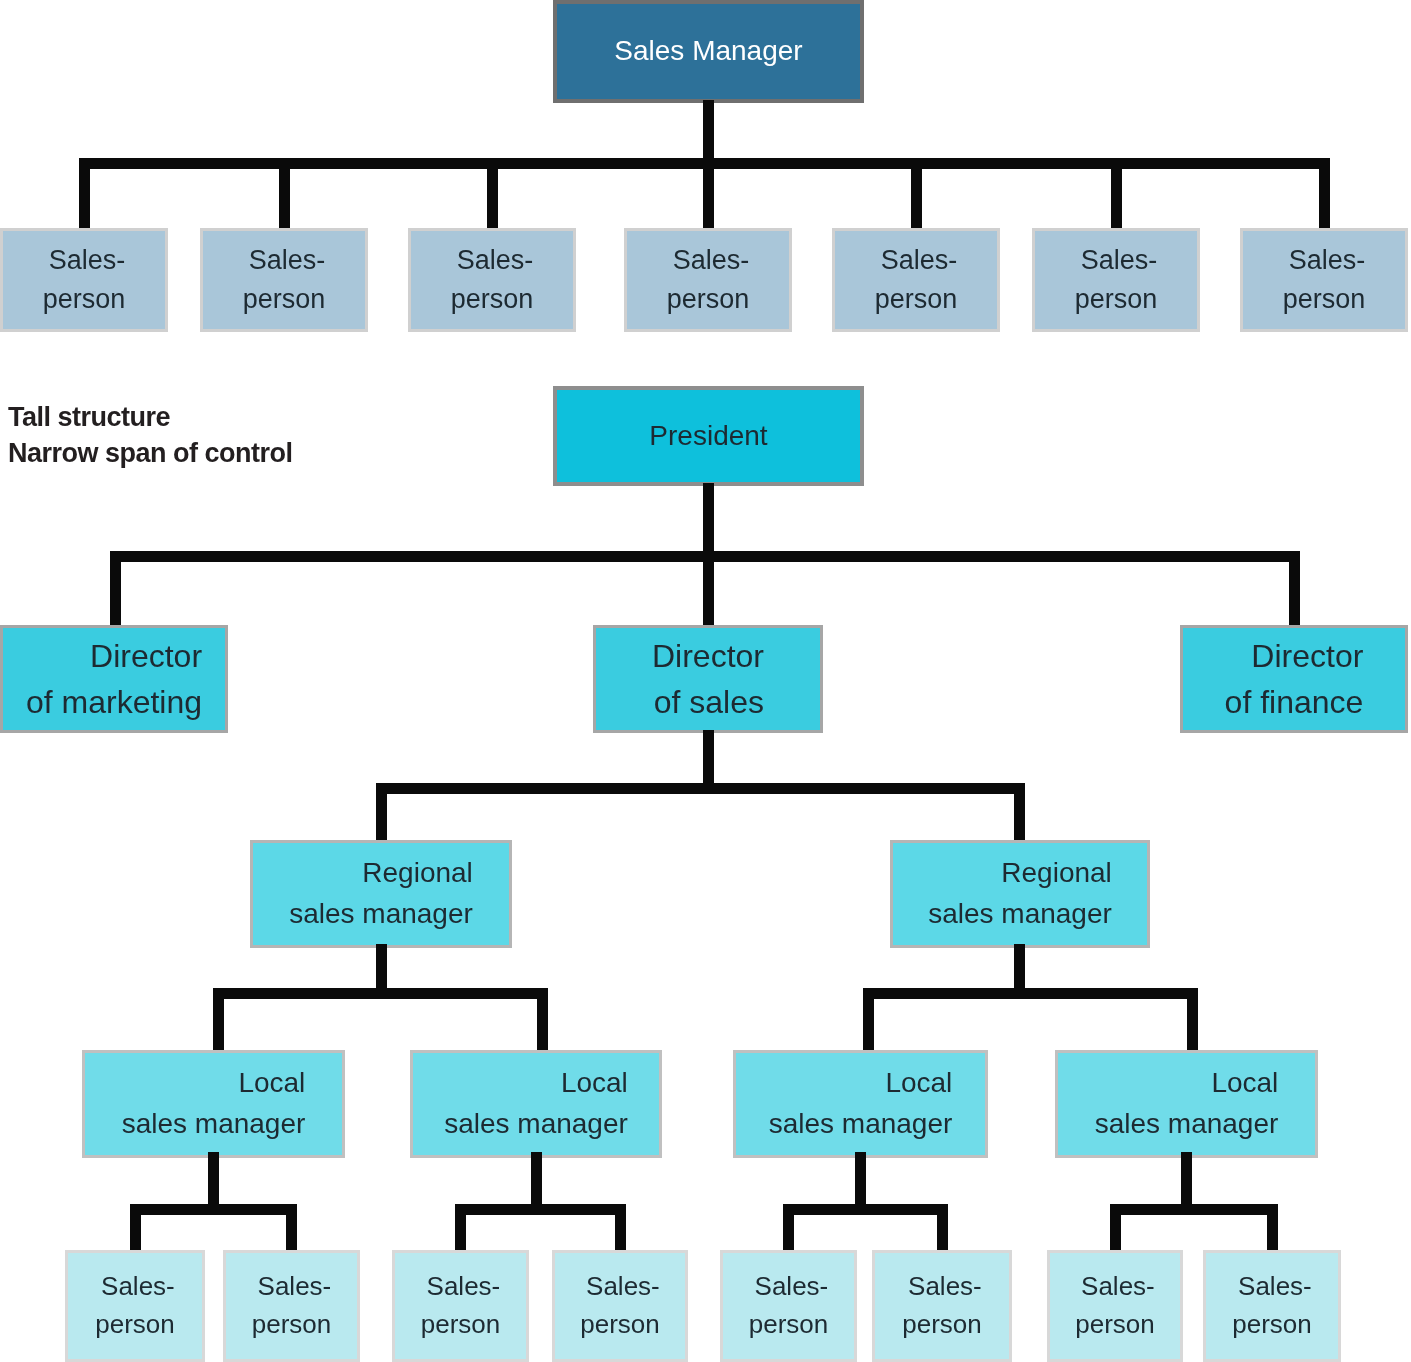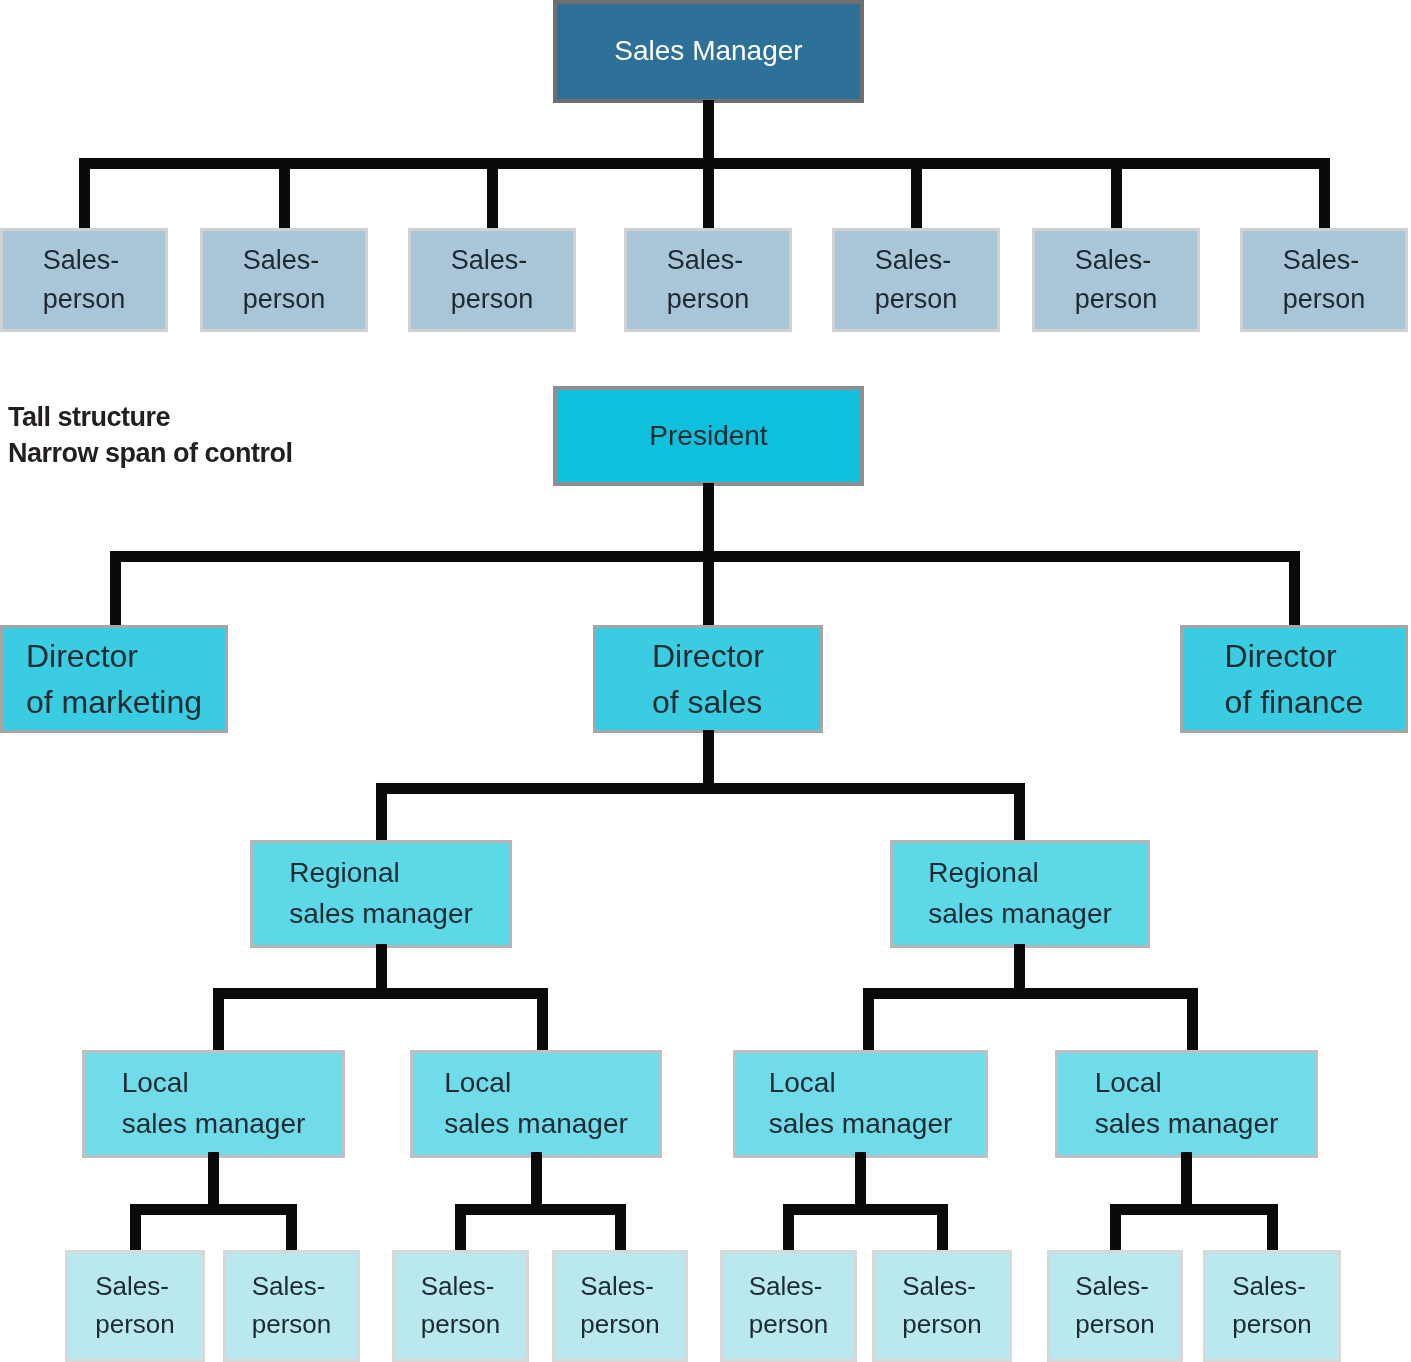--- a/index.html
+++ b/index.html
@@ -6,21 +6,21 @@
   #canvas{
     position:relative;width:1411px;height:1362px;background:#ffffff;
     font-family:"Liberation Sans",sans-serif;overflow:hidden;
   }
   .caption{
     position:absolute;color:#231f20;font-weight:800;font-size:27px;
     line-height:1.35;white-space:pre-line;letter-spacing:-0.5px;
   }
   .box{
     position:absolute;display:flex;align-items:center;justify-content:center;
-    text-align:left;white-space:pre-line;color:#1d2a32;
+    text-align:right;white-space:pre-line;color:#1d2a32;
     font-size:27px;line-height:1.45;box-sizing:border-box;
   }
   .mgr{left:553px;top:0;width:311px;height:103px;background:#2d7199;
        color:#ffffff;font-size:28px;border:4px solid #6f6f6f;}
   .fsp{top:228px;width:168px;height:104px;background:#a9c6d9;border:3px solid #d0d0d0;}
   .pres{left:553px;top:386px;width:311px;height:100px;background:#0ec0dc;
         font-size:28px;border:4px solid #8e8e8e;}
   .dir{top:625px;height:108px;background:#3acce0;font-size:32px;border:3px solid #a6a6a6;}
   .reg{top:840px;height:108px;background:#5cd8e7;font-size:28px;border:3px solid #b5b5b5;}
   .loc{top:1050px;height:108px;background:#70dce9;font-size:28px;border:3px solid #c0c0c0;}

